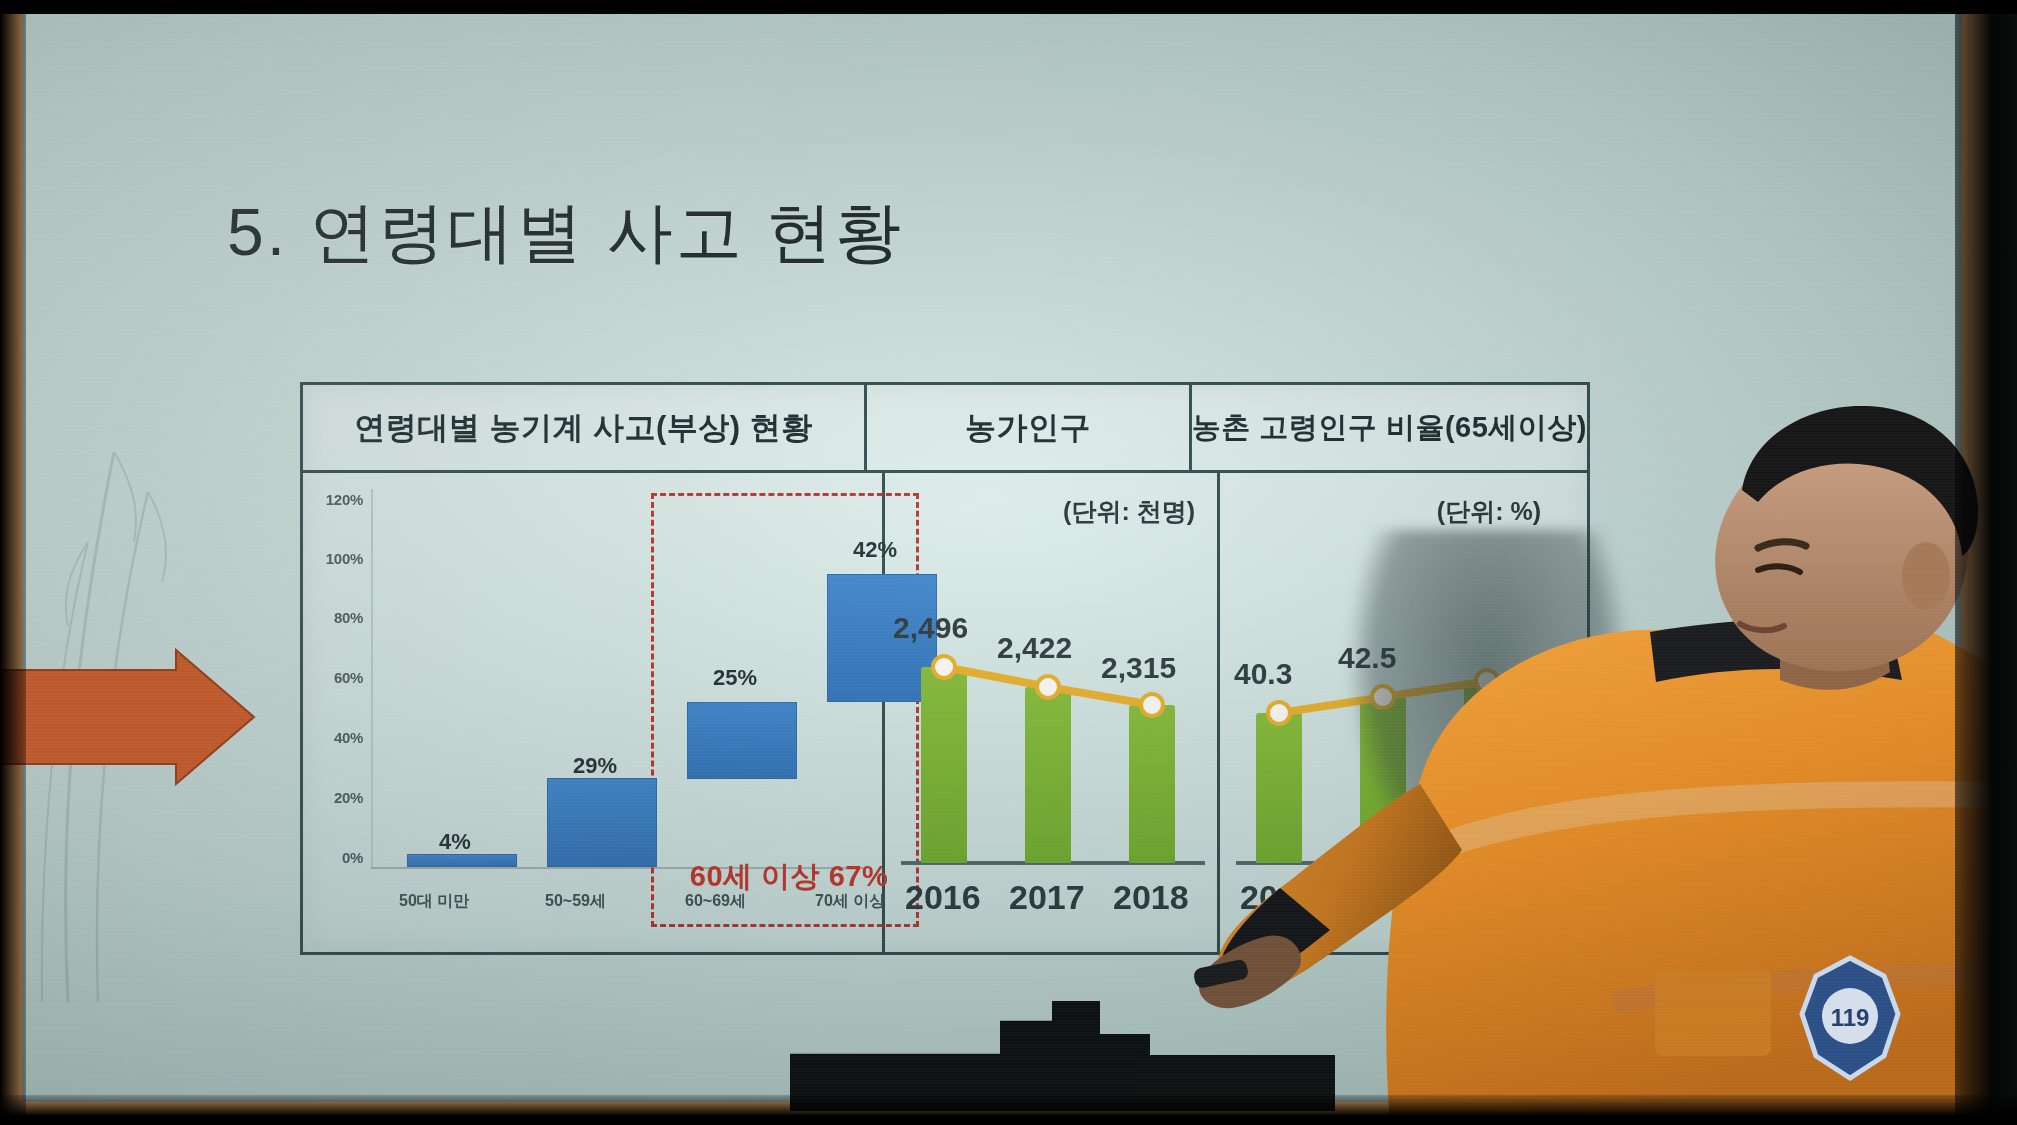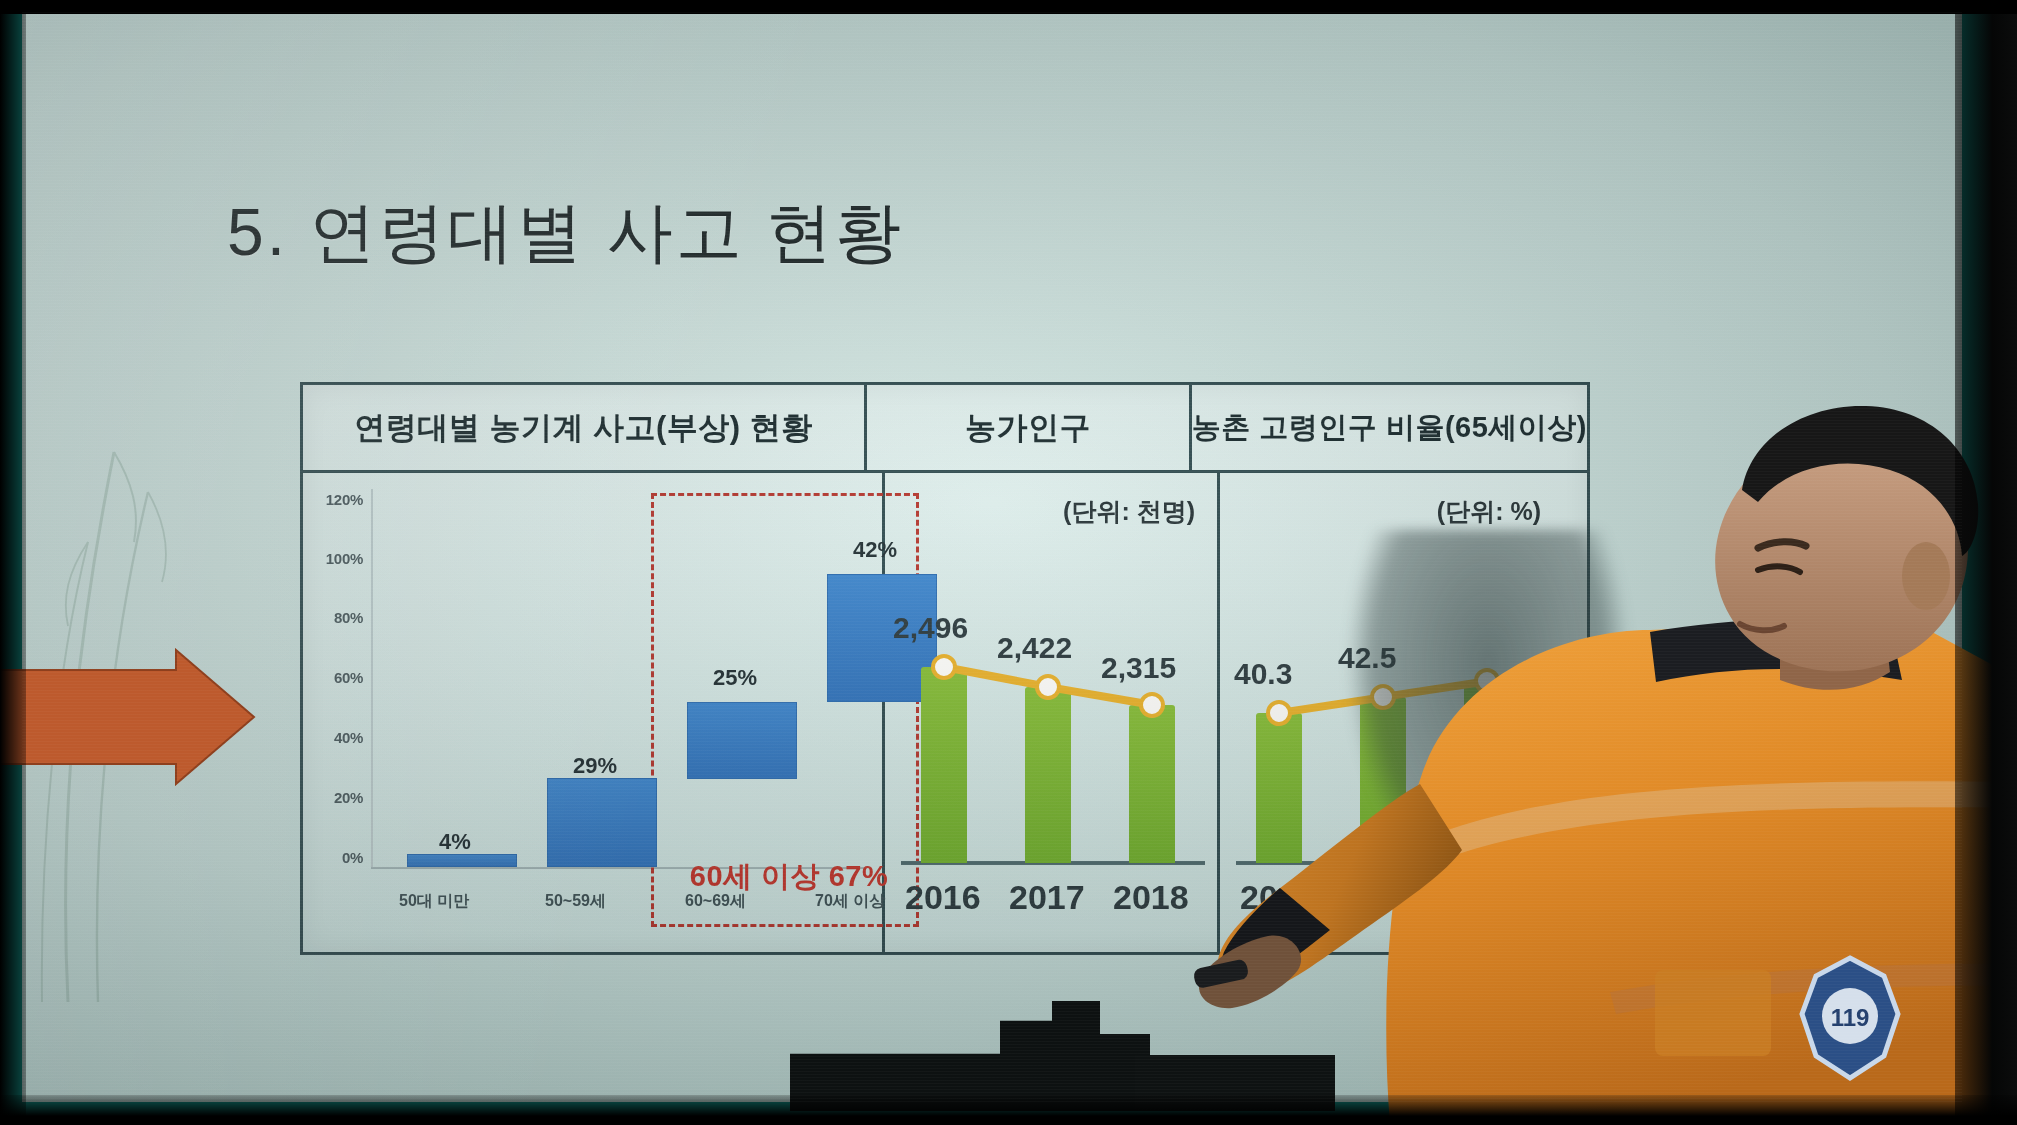--- a/index.html
+++ b/index.html
@@ -3,21 +3,21 @@
 <meta charset="utf-8">
 <style>
   * { margin:0; padding:0; box-sizing:border-box; }
   html,body { background:#000; }
   body {
     width:2017px; height:1125px; position:relative; overflow:hidden;
     font-family:"Liberation Sans", sans-serif;
   }
 
   
-  #room { position:absolute; inset:0; background:#0f766e; }
+  #room { position:absolute; inset:0; background:#fdba74; }
 
   
   #screen {
     position:absolute; left:22px; top:12px; width:1940px; height:1090px;
     background:
       radial-gradient(ellipse 130% 110% at 42% 40%, #d3e6e2 0%, #c3dbd7 42%, #a9c8c4 72%, #89aead 100%);
     overflow:hidden;
   }
   
   #screen:after{

